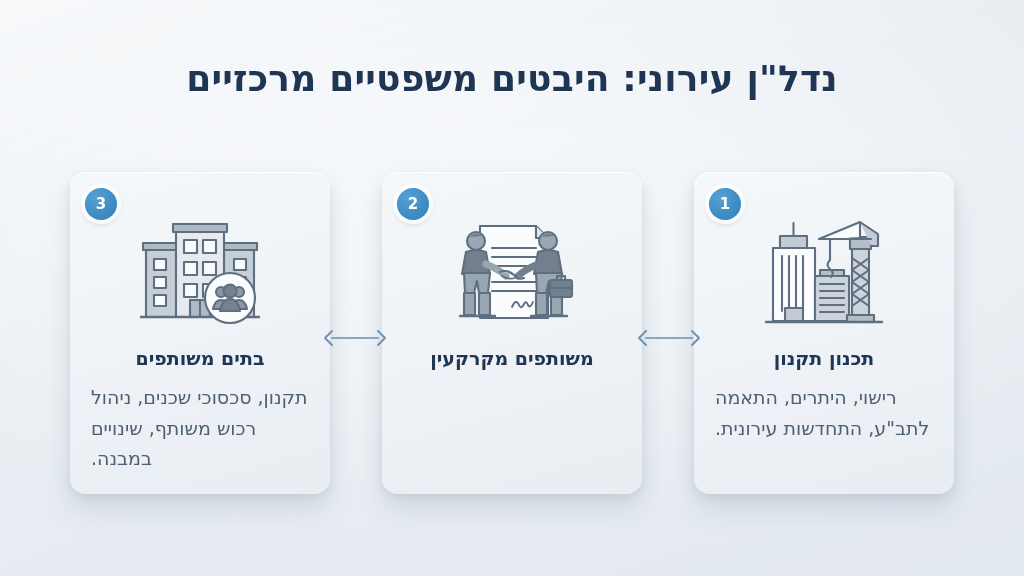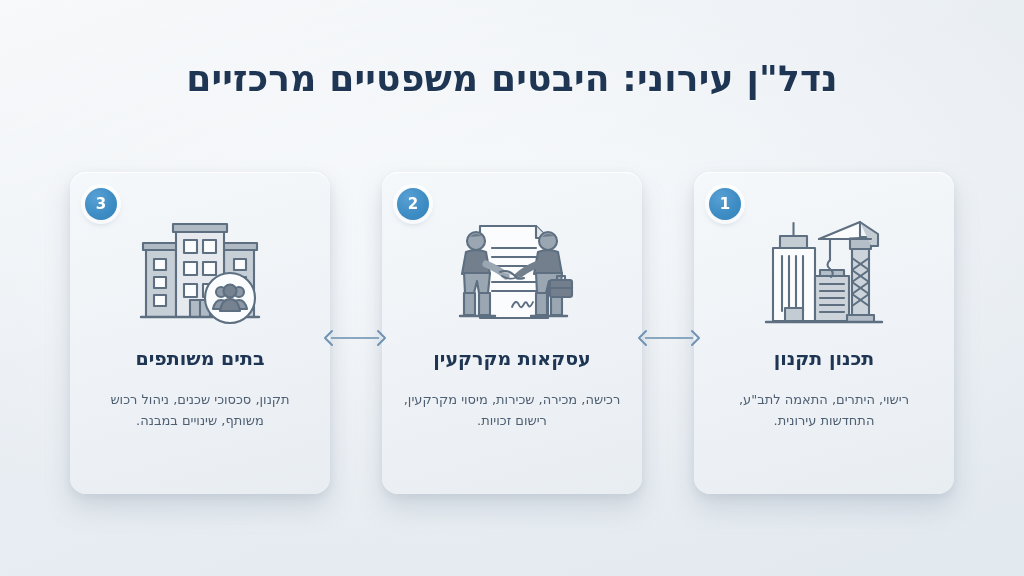--- a/index.html
+++ b/index.html
@@ -111,28 +111,28 @@
   .card-title {
     margin-top: 12px;
     font-size: 19px;
     font-weight: 700;
     color: #1e3653;
     direction: rtl;
     text-align: center;
     line-height: 1.2;
   }
   .card-desc {
-    margin-top: 19px;
+    margin-top: 12px;
     width: 218px;
-    font-size: 13px;
+    font-size: 19px;
     font-weight: 400;
     line-height: 1.62;
     color: #4e5f72;
     direction: rtl;
-    text-align: center;
+    text-align: left;
   }
 
   
   .connector {
     position: absolute;
     top: 328px;
     width: 64px;
     height: 20px;
   }
   .connector.c1 { left: 323px; }
@@ -238,22 +238,21 @@
             <line x1="100" y1="74" x2="122" y2="74"></line>
 
             <path d="M36 50 q14 6 20 12" fill="none" stroke-width="7" stroke="#9aa6b2"></path>
             <path d="M88 50 q-14 6 -20 12" fill="none" stroke-width="7" stroke="#737f8c"></path>
             <path d="M50 58 q8 -3 14 3 q5 5 10 3" fill="#b8c1cb"></path>
             <path d="M52 62 q7 4 13 2" fill="none" stroke-width="1.8"></path>
           </g>
         </svg>
       </div>
 
-      <div class="card-title">עסקאות מקרקעין</div>
-      <div class="card-desc">רכישה, מכירה, שכירות, מיסוי מקרקעין, רישום זכויות.</div>
+      <div class="card-title">משותפים מקרקעין</div>
     </div>
 
     <div class="card">
       <div class="badge">3</div>
 
       <div class="icon-wrap">
         <svg width="124" height="118" viewBox="0 0 124 118" fill="none">
           <g stroke="#5d6f80" stroke-width="2.1" stroke-linejoin="round" stroke-linecap="round">
 
             <rect x="8" y="35" width="30" height="68" fill="#c6ced6"></rect>

